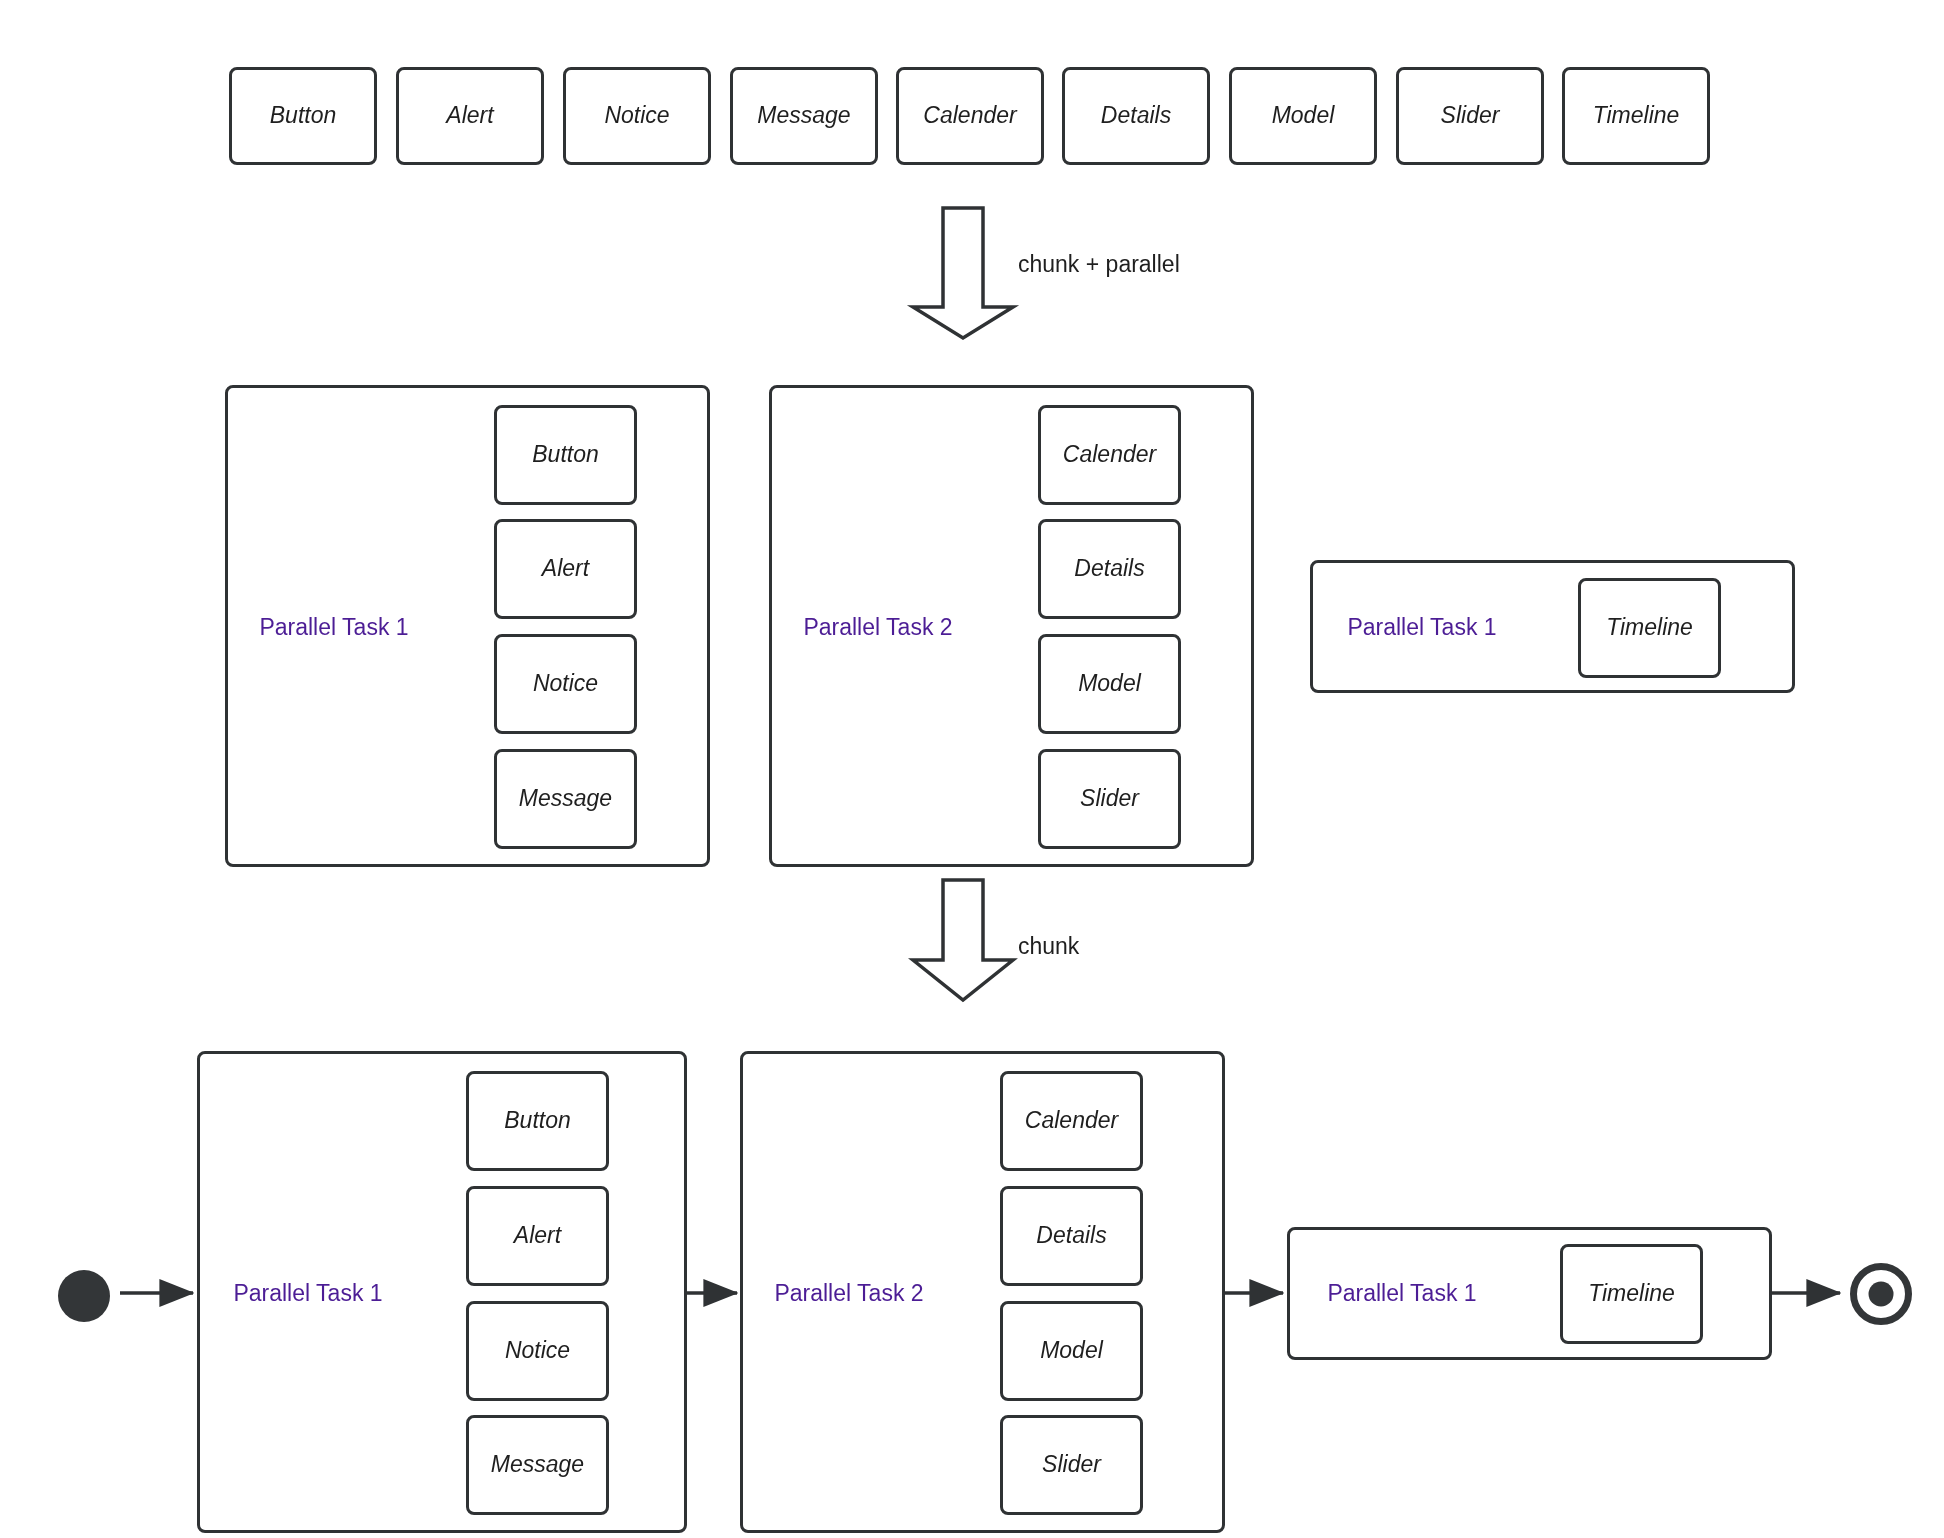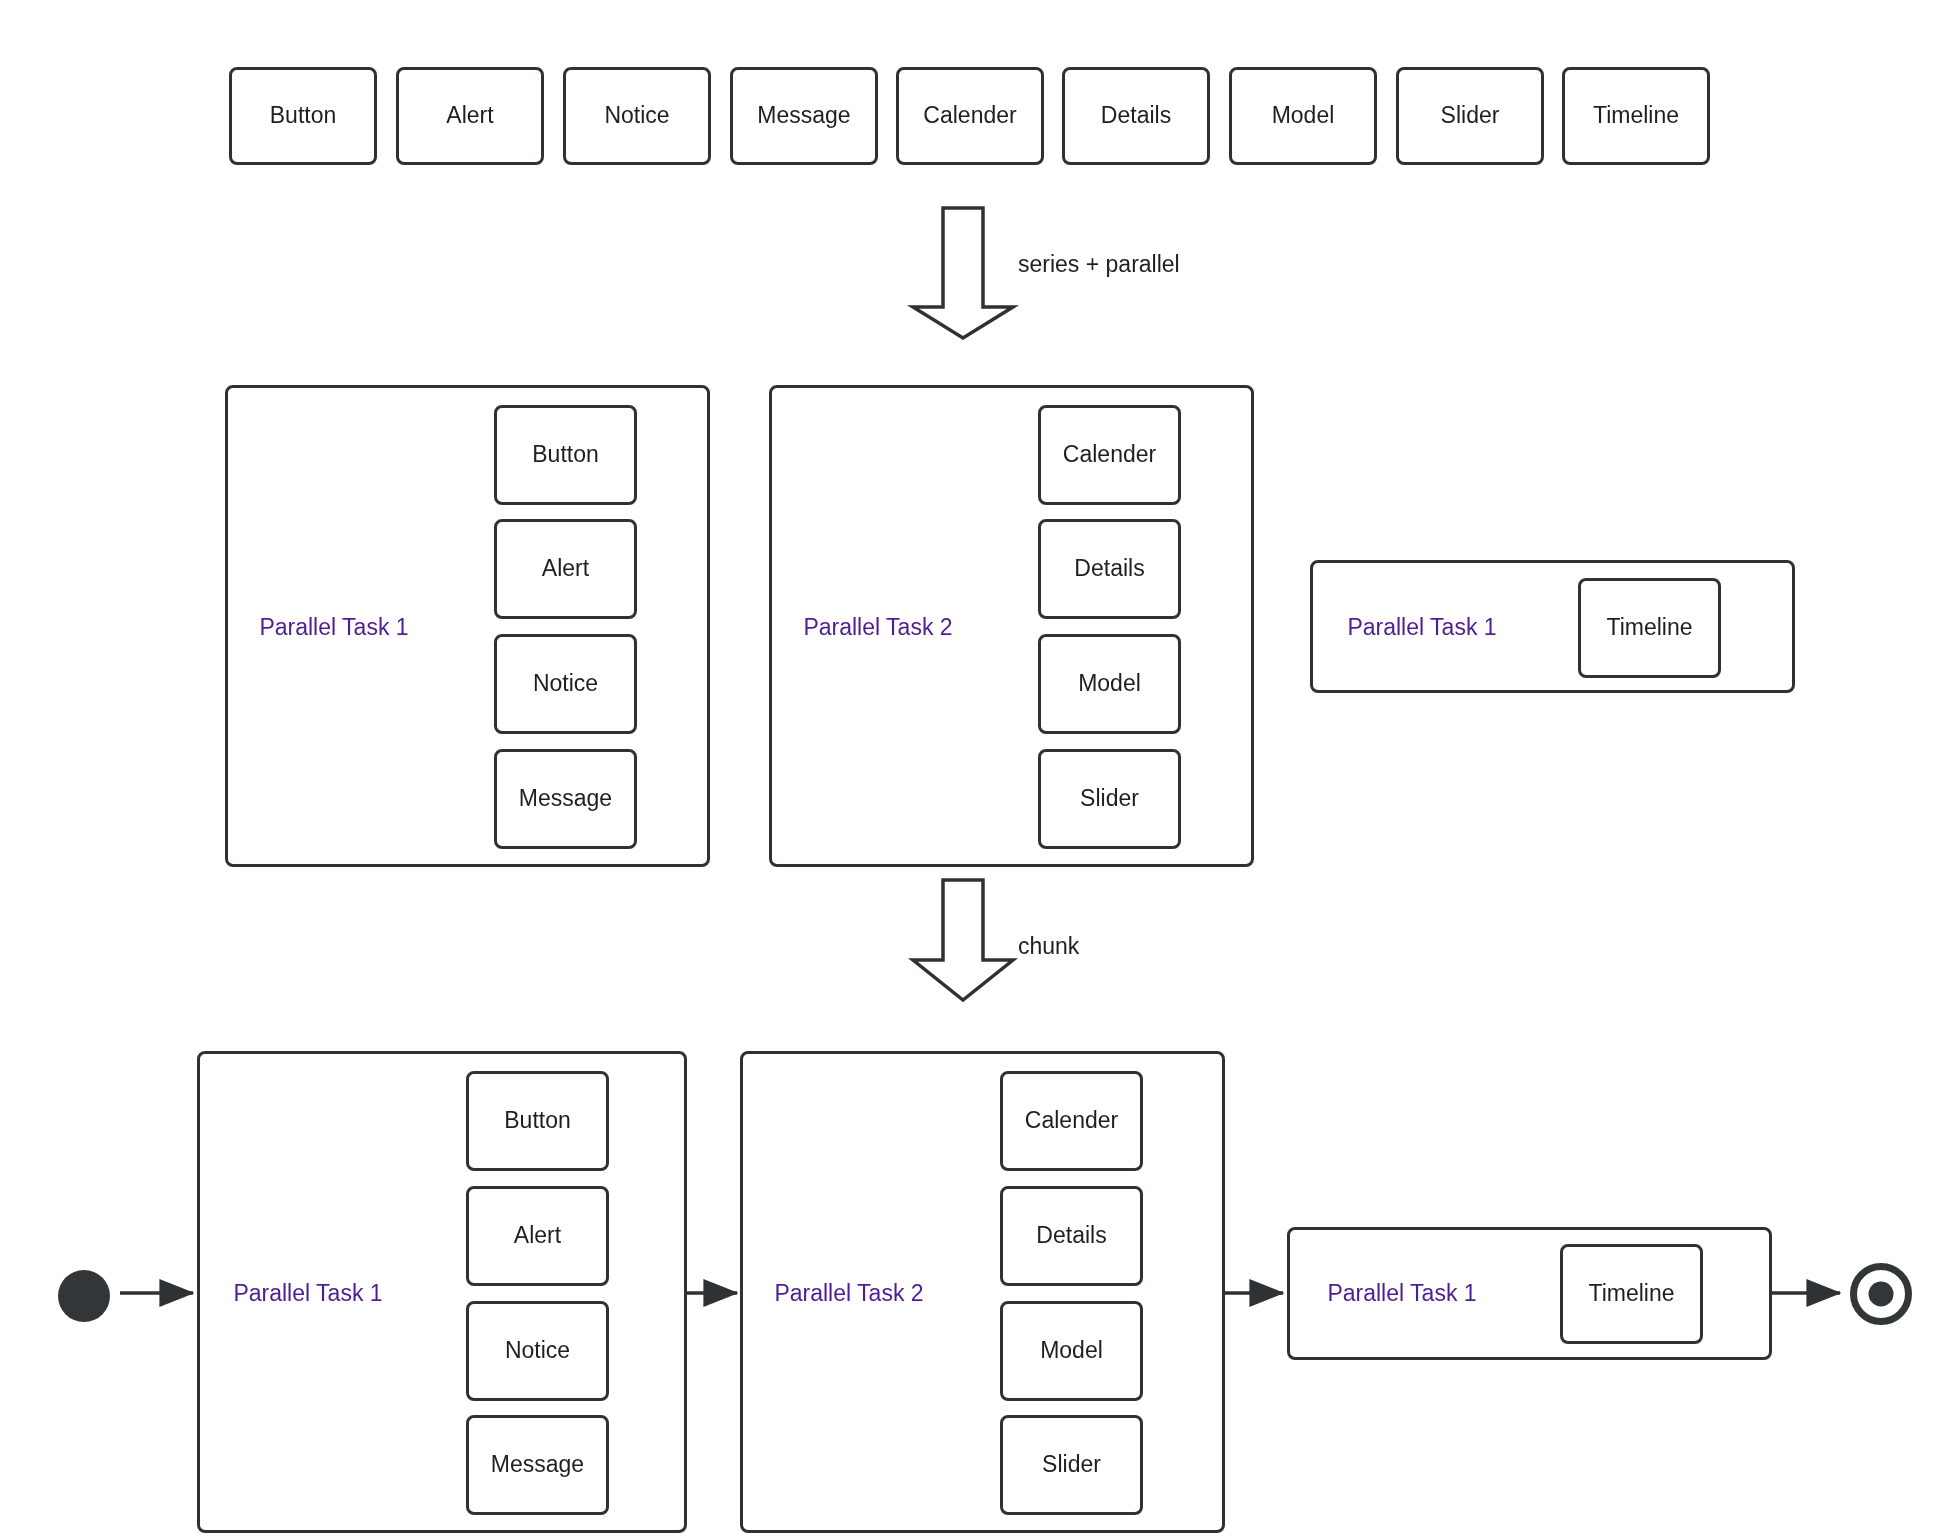--- a/index.html
+++ b/index.html
@@ -33,20 +33,21 @@
     border: 3px solid #2f3234;
     border-radius: 8px;
     background: #ffffff;
     display: flex;
     align-items: center;
     justify-content: center;
     font-size: 23px;
     line-height: 1.2;
     color: #1f1f1f;
     text-align: center;
+    font-style: italic;
   }
   .container {
     position: absolute;
     box-sizing: border-box;
     border: 3px solid #2f3234;
     border-radius: 8px;
     background: #ffffff;
   }
   .tasklabel {
     position: absolute;
@@ -162,21 +163,21 @@
   <div class="node" style="left:229px;  top:67px;  width:148px; height:98px;">Button</div>
   <div class="node" style="left:396px;  top:67px;  width:148px; height:98px;">Alert</div>
   <div class="node" style="left:563px;  top:67px;  width:148px; height:98px;">Notice</div>
   <div class="node" style="left:730px;  top:67px;  width:148px; height:98px;">Message</div>
   <div class="node" style="left:896px;  top:67px;  width:148px; height:98px;">Calender</div>
   <div class="node" style="left:1062px; top:67px;  width:148px; height:98px;">Details</div>
   <div class="node" style="left:1229px; top:67px;  width:148px; height:98px;">Model</div>
   <div class="node" style="left:1396px; top:67px;  width:148px; height:98px;">Slider</div>
   <div class="node" style="left:1562px; top:67px;  width:148px; height:98px;">Timeline</div>
 
-  <div class="steplabel" style="left:1018px; top:264px;">series + parallel</div>
+  <div class="steplabel" style="left:1018px; top:264px;">chunk + parallel</div>
 
   <div class="container" style="left:225px; top:385px; width:485px; height:482px;"></div>
   <div class="tasklabel" style="left:334px; top:627px;">Parallel Task 1</div>
   <div class="node" style="left:494px; top:405px; width:143px; height:100px;">Button</div>
   <div class="node" style="left:494px; top:519px; width:143px; height:100px;">Alert</div>
   <div class="node" style="left:494px; top:634px; width:143px; height:100px;">Notice</div>
   <div class="node" style="left:494px; top:749px; width:143px; height:100px;">Message</div>
 
   <div class="container" style="left:769px; top:385px; width:485px; height:482px;"></div>
   <div class="tasklabel" style="left:878px; top:627px;">Parallel Task 2</div>

